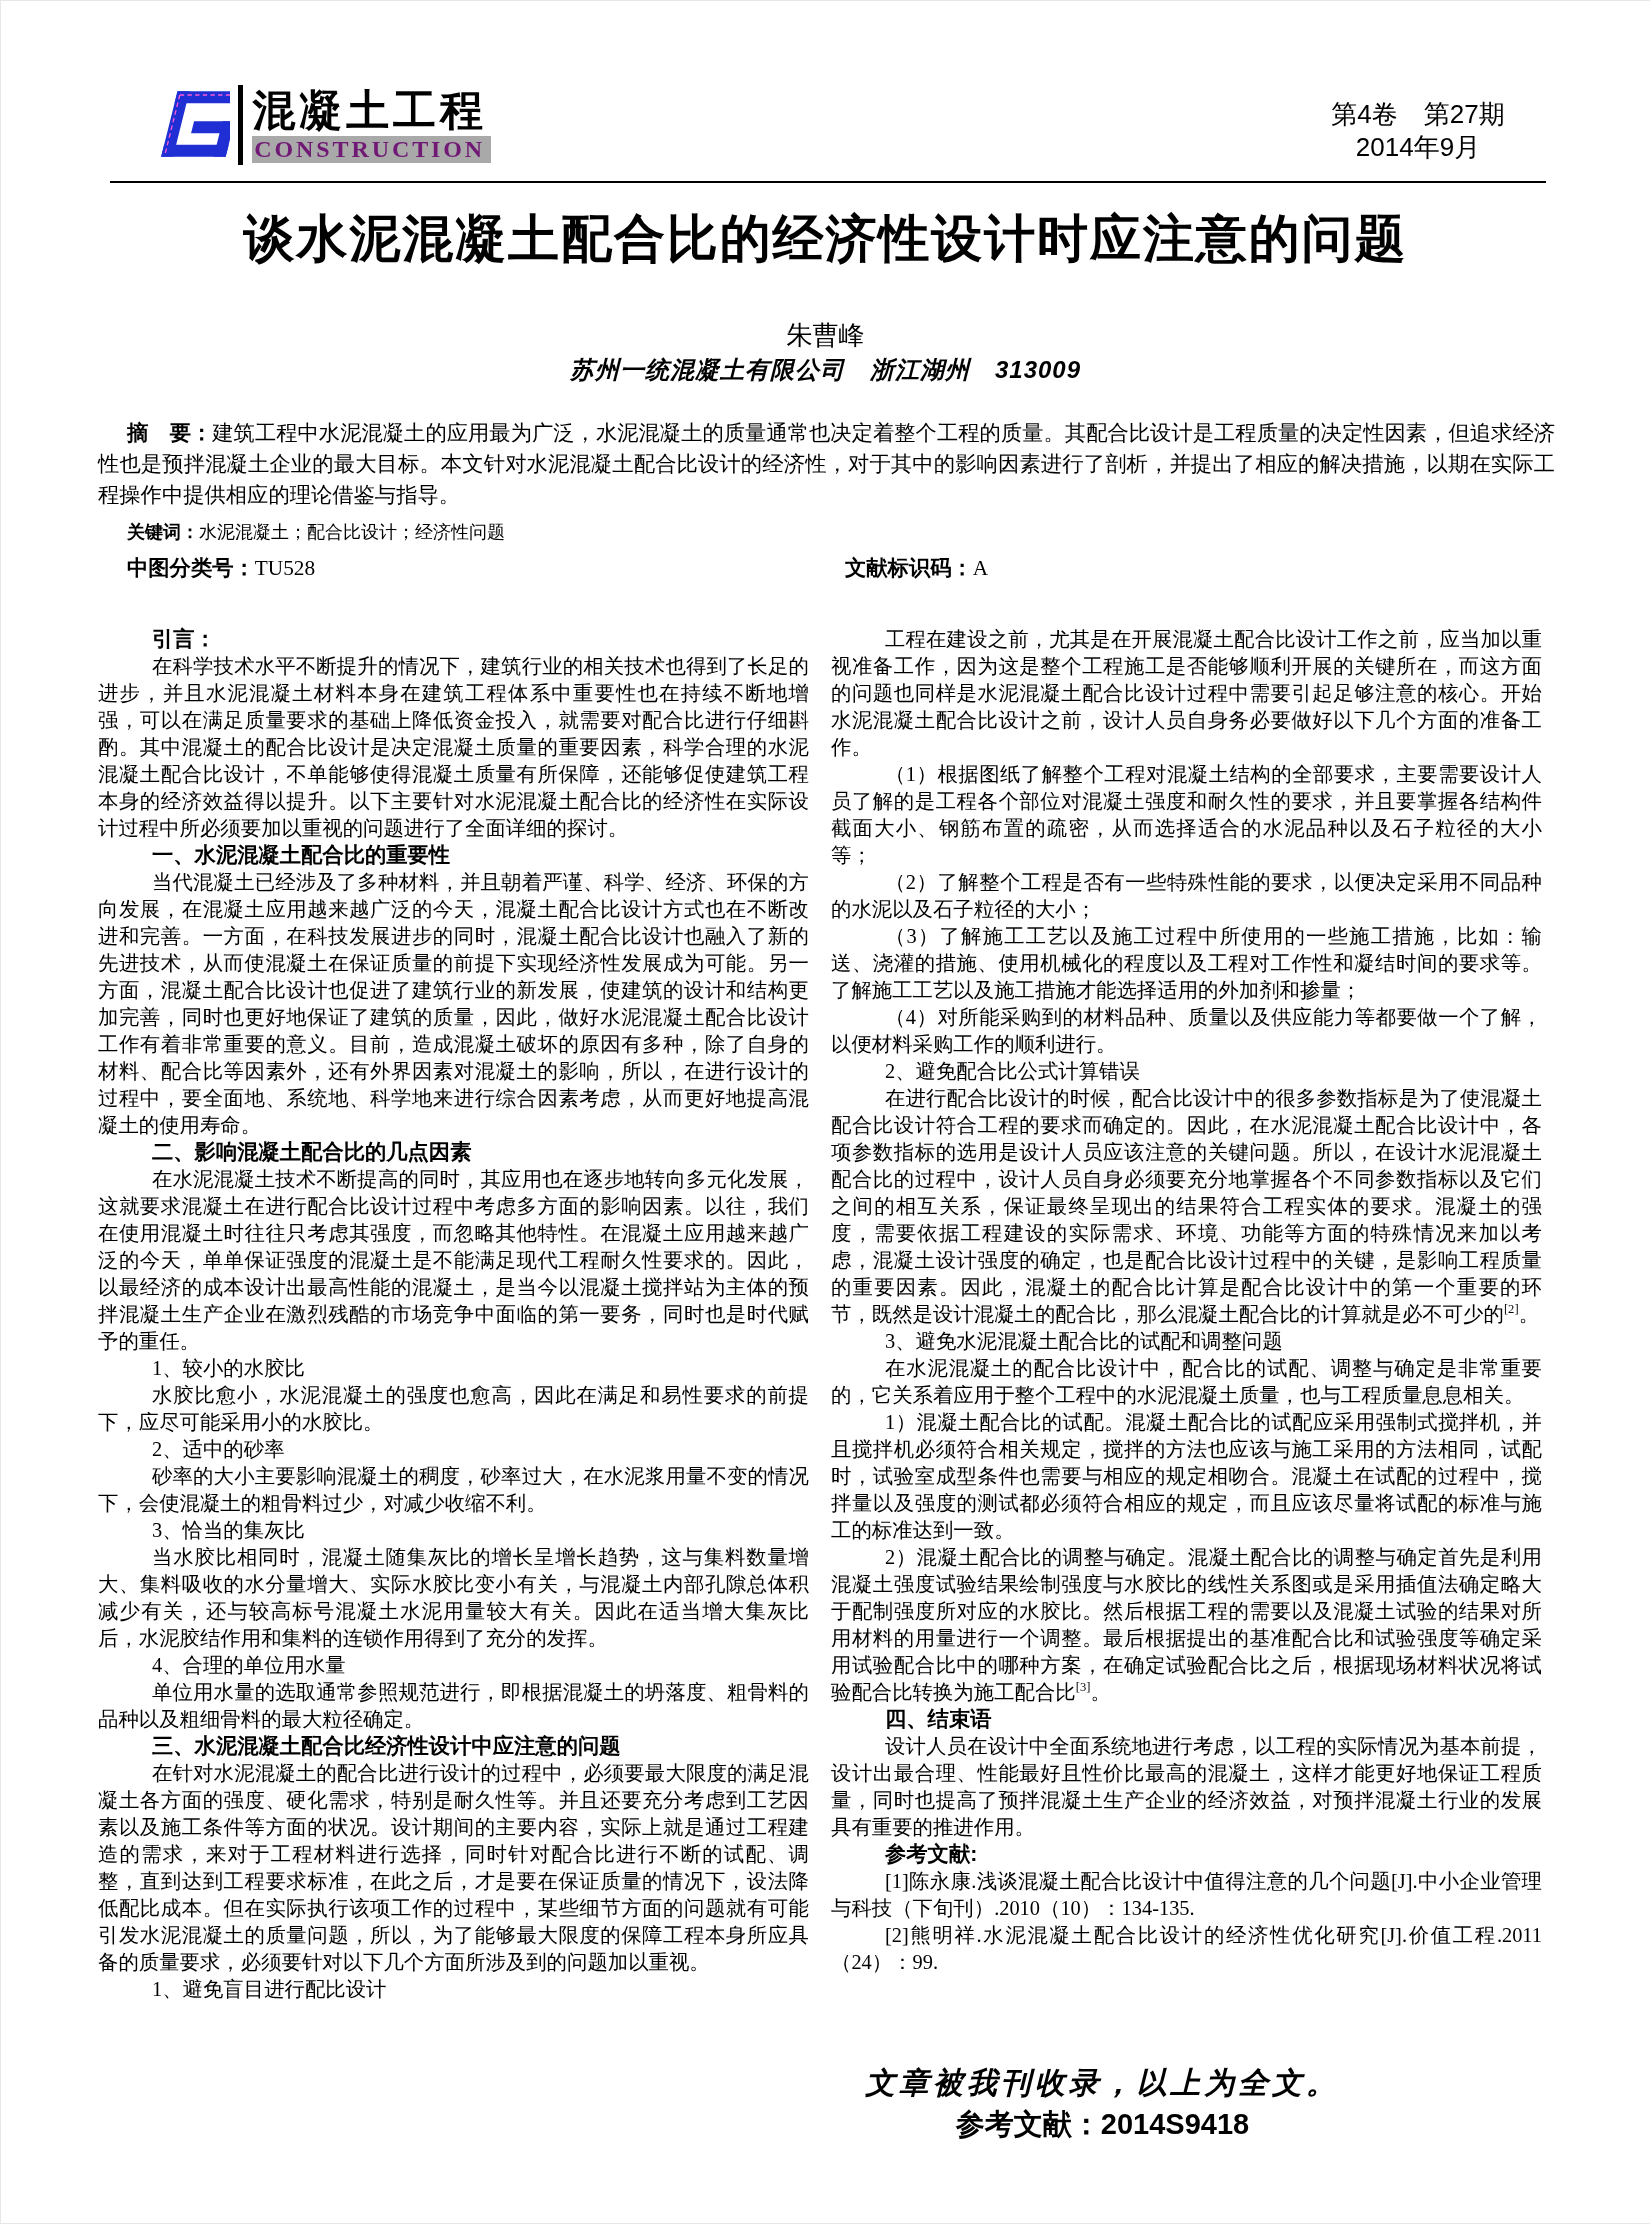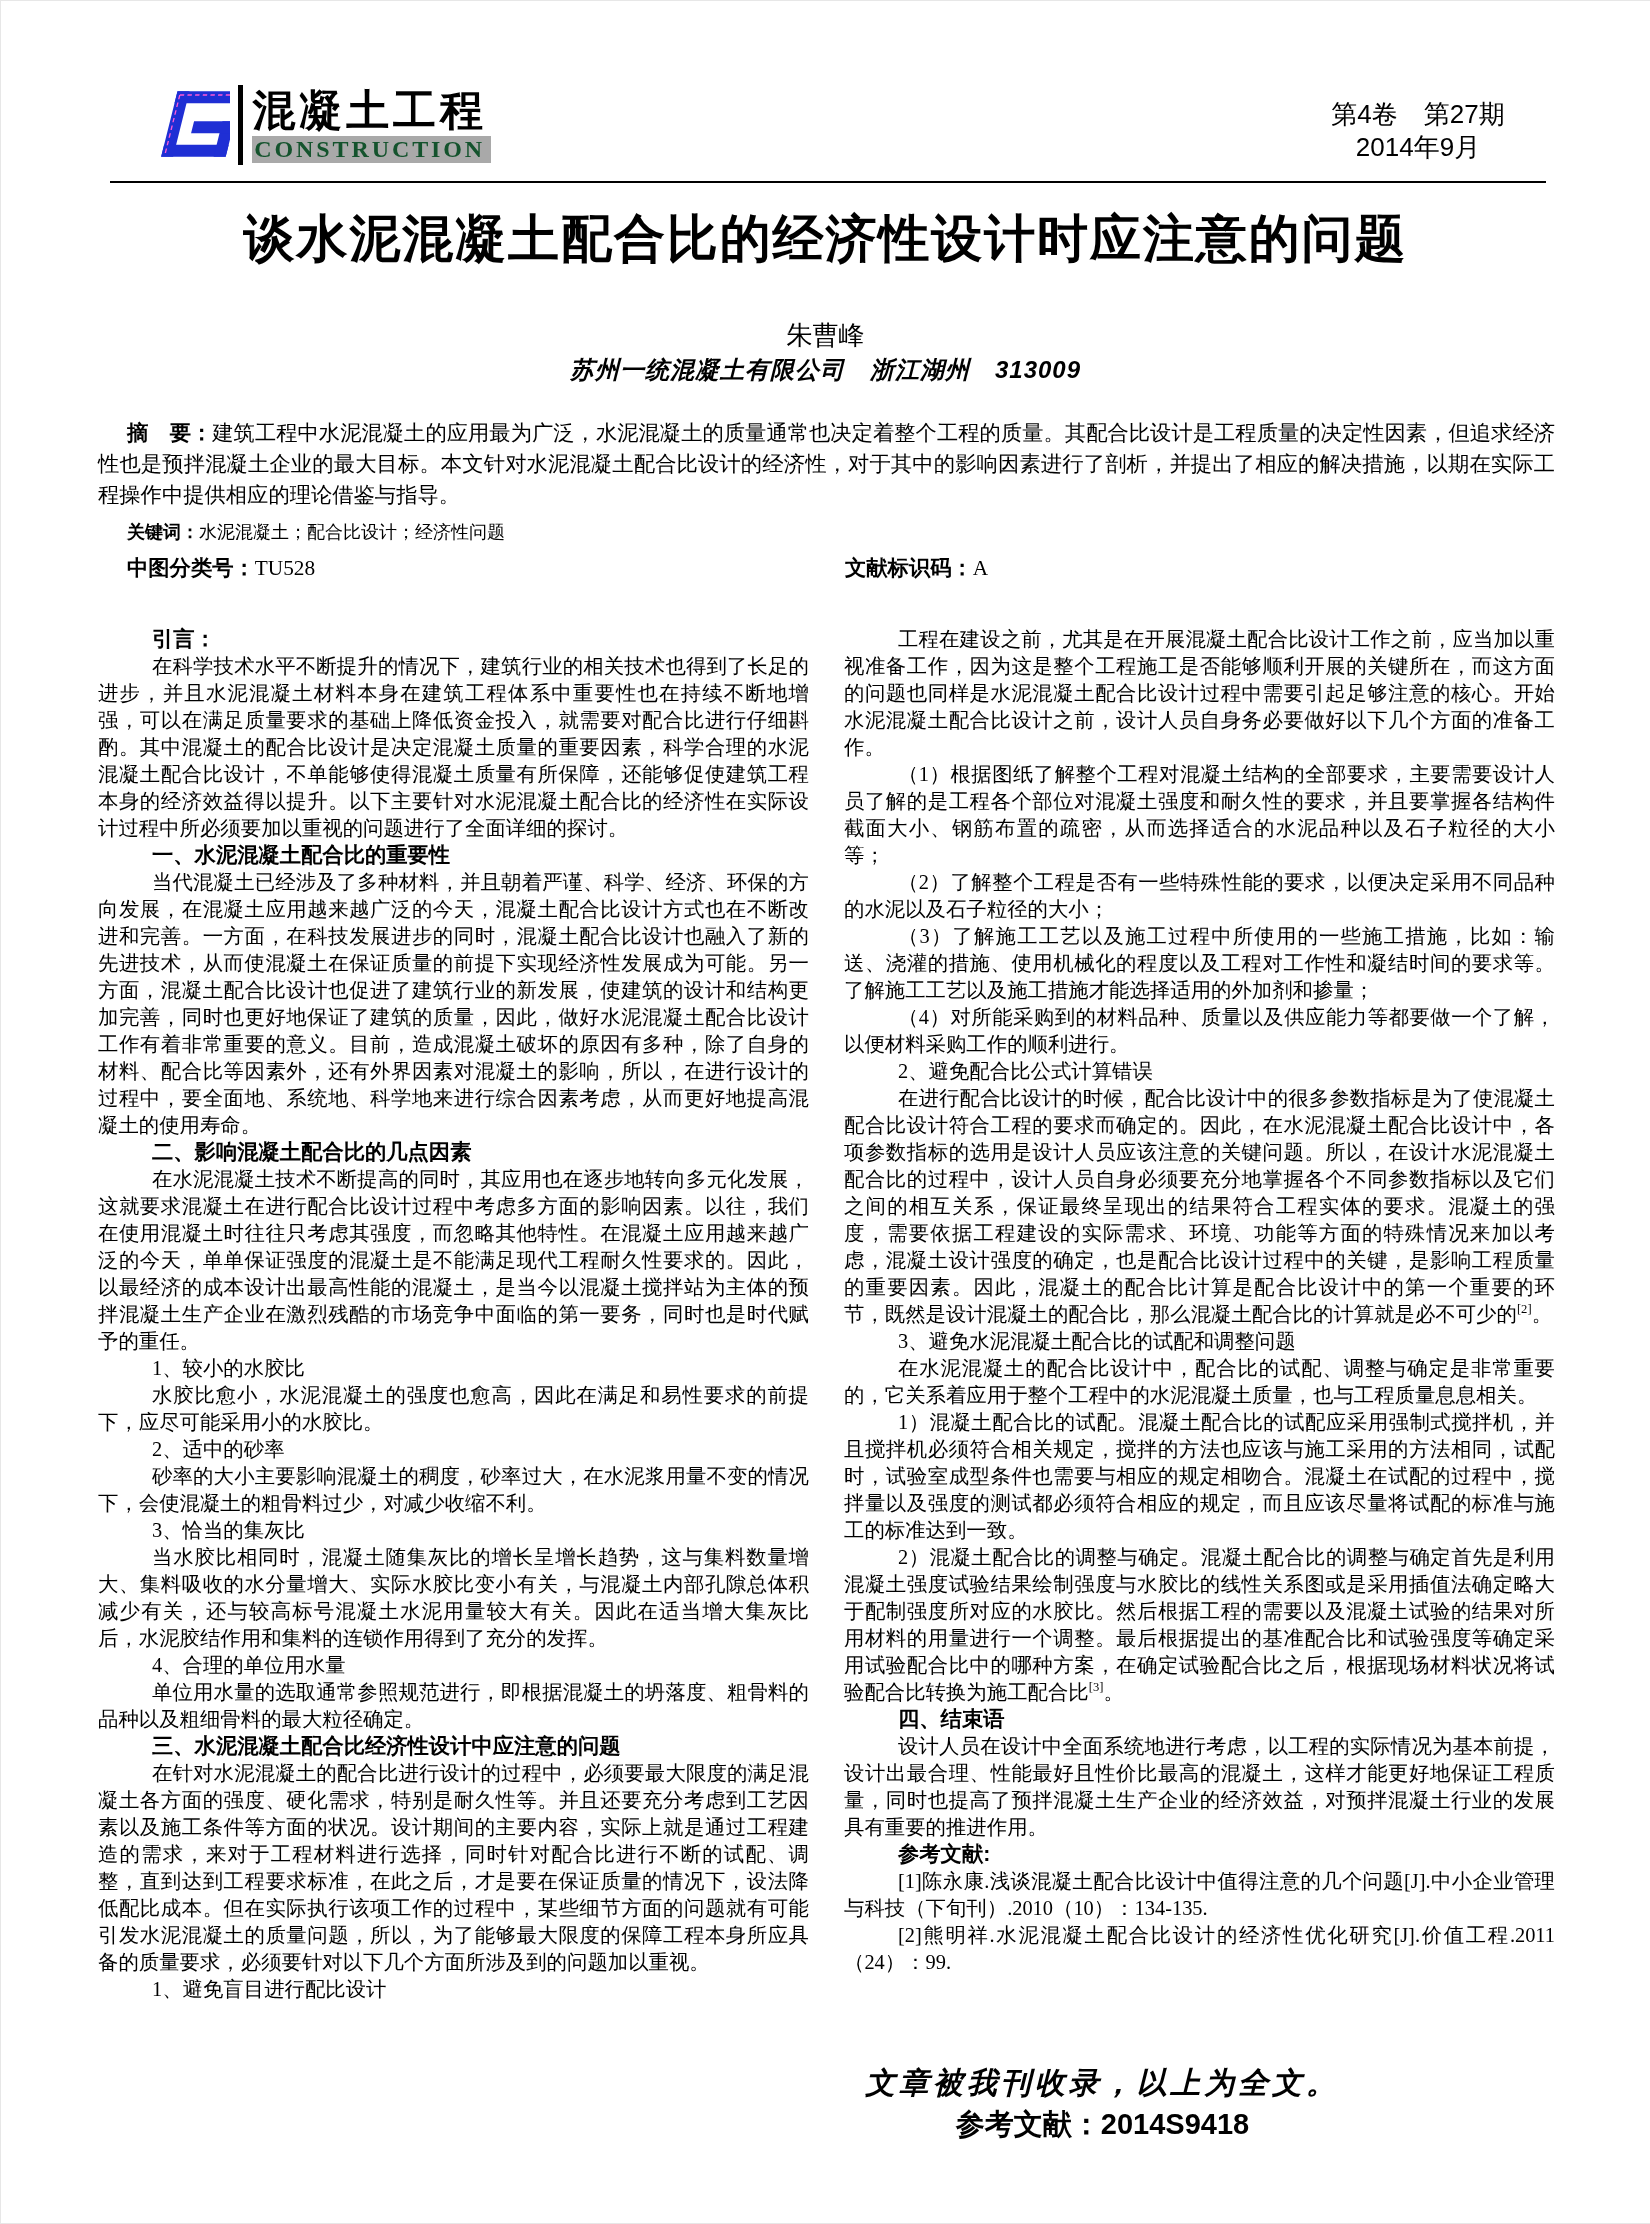--- a/index.html
+++ b/index.html
@@ -13,36 +13,36 @@
     overflow:hidden;
     font-family:"Liberation Serif","DejaVu Serif",serif;
     color:#000;
   }
   
   .logo-block{position:absolute;left:136px;top:82px;height:83px;display:flex;align-items:center;}
   .logo-mark{width:93px;height:83px;}
   .logo-divider{width:4.9px;height:80px;background:#000;margin-left:7.8px;margin-top:1.9px;}
   .logo-text{margin-left:9.7px;}
   .logo-cn{font-family:"Liberation Sans","DejaVu Sans",sans-serif;font-weight:bold;font-size:43px;line-height:49px;letter-spacing:3.9px;white-space:nowrap;}
-  .logo-en{display:inline-block;background:#a9a9a9;color:#14532d;font-family:"Liberation Serif","DejaVu Serif",serif;font-weight:bold;font-size:24px;line-height:26px;letter-spacing:2.9px;padding:0 5.8px 1px 1.9px;margin-top:1px;white-space:nowrap;}
+  .logo-en{display:inline-block;background:#a9a9a9;color:#701a75;font-family:"Liberation Serif","DejaVu Serif",serif;font-weight:bold;font-size:24px;line-height:26px;letter-spacing:2.9px;padding:0 5.8px 1px 1.9px;margin-top:1px;white-space:nowrap;}
   .issue-info{position:absolute;top:97px;left:1291px;width:252px;text-align:center;font-size:26px;line-height:33px;font-family:"Liberation Sans","DejaVu Sans",sans-serif;}
   .header-rule{position:absolute;top:180px;left:109px;width:1436px;border-top:2.9px solid #000;}
   
   .title{position:absolute;top:204px;left:0;width:100%;text-align:center;font-family:"Liberation Sans","DejaVu Sans",sans-serif;font-weight:bold;font-size:51px;letter-spacing:1.9px;margin:0;}
   .author{position:absolute;top:317px;left:0;width:100%;text-align:center;font-size:26px;}
   .affiliation{position:absolute;top:353px;left:0;width:100%;text-align:center;font-family:"Liberation Sans","DejaVu Sans",sans-serif;font-weight:bold;font-size:24px;letter-spacing:1px;font-style:italic;}
   
   .abstract{position:absolute;top:417px;left:97px;width:1457px;font-size:21.3px;line-height:31px;text-align:justify;text-indent:29px;margin:0;}
   .lbl{font-family:"Liberation Sans","DejaVu Sans",sans-serif;font-weight:bold;}
   .keywords{position:absolute;top:519px;left:97px;width:1457px;font-size:18px;text-indent:29px;margin:0;}
   .meta-row{position:absolute;top:552px;left:97px;width:1457px;font-size:21.3px;margin:0;}
   .meta-left{margin-left:29px;}
   .meta-right{position:absolute;left:747px;top:0;}
   
-  .cols{position:absolute;top:625px;left:97px;width:1457px;display:flex;gap:35px;}
+  .cols{position:absolute;top:625px;left:97px;width:1457px;display:flex;gap:22px;}
   .col{width:711px;font-size:20.4px;line-height:27px;text-align:justify;}
   .col p{margin:0;text-indent:54px;}
   .col p.h{font-family:"Liberation Sans","DejaVu Sans",sans-serif;font-weight:bold;font-size:21.3px;}
   .col sup{font-size:0.62em;vertical-align:super;line-height:0;}
   
   .footer{position:absolute;top:2061px;left:553px;width:1097px;text-align:center;}
   .footer-note{font-style:italic;font-weight:bold;font-size:30px;letter-spacing:3.9px;line-height:41px;margin:0;}
   .footer-code{font-family:"Liberation Sans","DejaVu Sans",sans-serif;font-weight:bold;font-size:29px;line-height:43px;margin:0;}
 </style>
 </head>

